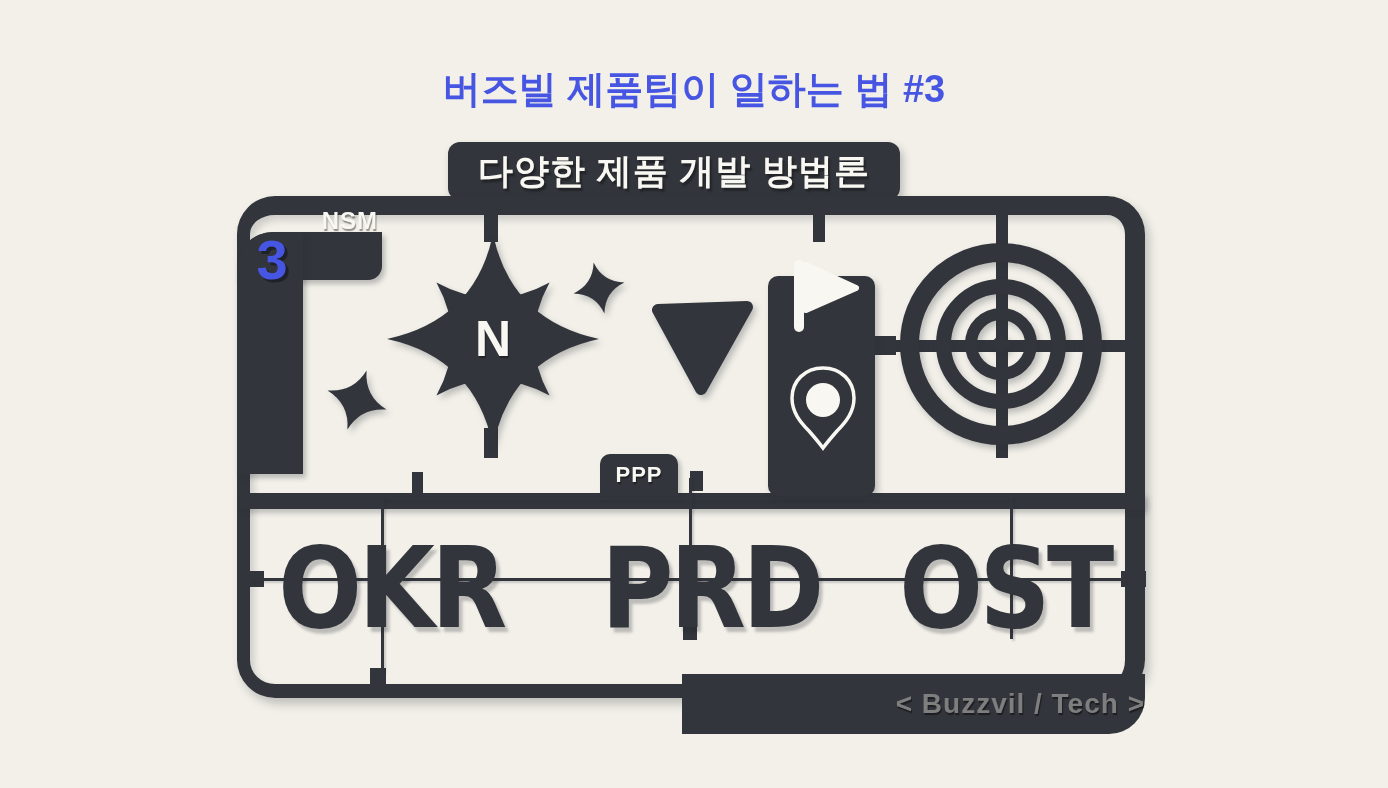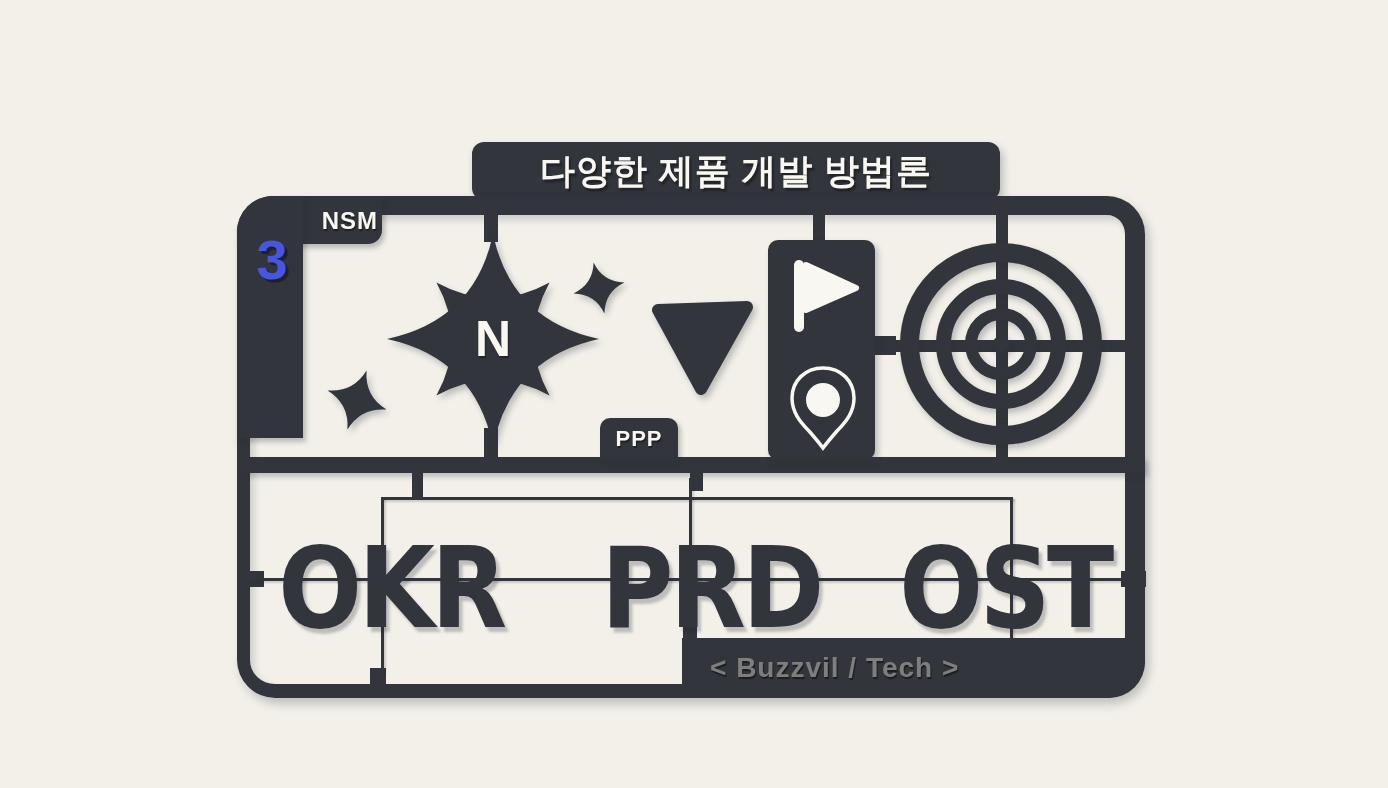--- a/index.html
+++ b/index.html
@@ -10,29 +10,29 @@
     --paper-white:#f8f7f2;
   }
   *{margin:0;padding:0;box-sizing:border-box;}
   html,body{background:var(--background);}
   .stage{
     position:relative;width:1388px;height:788px;overflow:hidden;
     background:var(--background);
     font-family:"Liberation Sans","DejaVu Sans",sans-serif;
   }
   .abs{position:absolute;}
-  .ink-bg{background:var(--ink);}
+  .ink-bg{background:var(--ink);margin-top:36px;}
   
   .title{
     left:0;top:64px;width:1388px;text-align:center;
     font-size:38px;font-weight:bold;color:var(--accent-blue);
     letter-spacing:0px;
   }
   .banner{
-    left:472px;top:142px;width:528px;height:58px;border-radius:12px;
+    left:448px;top:142px;width:452px;height:58px;border-radius:12px;
     background:var(--ink);
     box-shadow:3px 5px 8px rgba(44,46,54,.28);
     display:flex;align-items:center;justify-content:center;
   }
   .banner-text{
     color:var(--paper-white);font-size:35px;font-weight:bold;letter-spacing:1px;
     text-shadow:2px 3px 2px rgba(0,0,0,.35);
   }
   
   .frame{
@@ -59,21 +59,21 @@
   .ppp-text{color:var(--paper-white);font-size:22px;font-weight:bold;letter-spacing:1px;
     text-shadow:1px 2px 1px rgba(0,0,0,.4);}
   
   .stub{background:var(--ink);}
   .thin{background:var(--ink);box-shadow:2px 2px 2px rgba(44,46,54,.2);}
   
   .flag-panel{left:768px;top:240px;width:107px;height:220px;border-radius:10px;
     box-shadow:3px 4px 6px rgba(44,46,54,.28);}
   
   .plate{left:682px;top:638px;width:463px;height:60px;border-radius:0 0 36px 0;
-    display:flex;align-items:center;justify-content:flex-start;padding-left:12px;}
+    display:flex;align-items:center;justify-content:flex-end;padding-left:12px;}
   .credit{color:var(--muted-gray);font-size:28px;font-weight:bold;letter-spacing:1px;
     padding-left:16px;text-shadow:1px 2px 1px rgba(0,0,0,.45);}
   
   .word{
     font-family:"DejaVu Sans","Liberation Sans",sans-serif;
     font-weight:800;font-size:112px;color:var(--ink);letter-spacing:-4px;
     transform:translate(-50%,-50%) scaleX(.88);
     text-shadow:4px 5px 3px rgba(35,37,44,.25);
     white-space:nowrap;
   }
@@ -84,20 +84,21 @@
   svg .ink-stroke{stroke:var(--ink);fill:none;}
   svg .paper-fill{fill:var(--paper-white);}
   svg .paper-stroke{stroke:var(--paper-white);fill:none;}
   .shape{filter:drop-shadow(3px 4px 3px rgba(44,46,54,.28));}
 </style>
 </head>
 <body>
 
 <div class="stage">
 
+  <div class="abs title">버즈빌 제품팀이 일하는 법 #3</div>
   <div class="abs banner">
     <span class="banner-text">다양한 제품 개발 방법론</span>
   </div>
 
   <div class="abs frame"></div>
 
   <div class="abs corner-tab ink-bg"></div>
   <div class="abs corner-col ink-bg"></div>
   <div class="abs nsm">NSM</div>
   <div class="abs num3">3</div>

